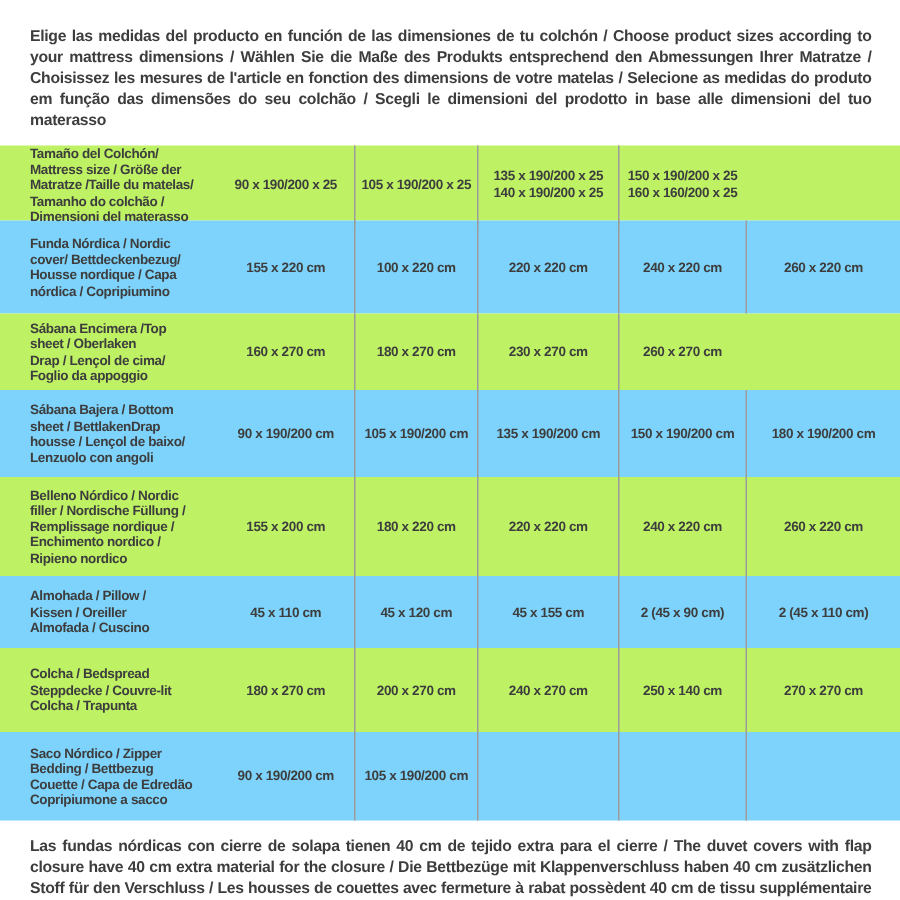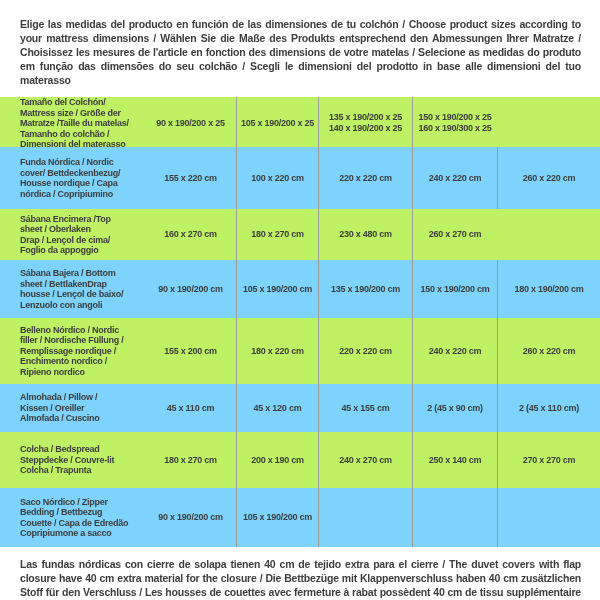--- a/index.html
+++ b/index.html
@@ -77,21 +77,21 @@
       <div class="tcell label">Tamaño del Colchón/
 Mattress size / Größe der
 Matratze /Taille du matelas/
 Tamanho do colchão /
 Dimensioni del materasso</div>
       <div class="tcell">90 x 190/200 x 25</div>
       <div class="tcell sep">105 x 190/200 x 25</div>
       <div class="tcell sep">135 x 190/200 x 25
 140 x 190/200 x 25</div>
       <div class="tcell sep">150 x 190/200 x 25
-160 x 190/300 x 25</div>
+160 x 160/200 x 25</div>
     </div>
 
     <div class="trow">
       <div class="tcell label">Funda Nórdica /  Nordic
 cover/ Bettdeckenbezug/
 Housse nordique  / Capa
 nórdica / Copripiumino</div>
       <div class="tcell">155 x 220 cm</div>
       <div class="tcell sep">100 x 220 cm</div>
       <div class="tcell sep">220 x 220 cm</div>
@@ -99,21 +99,21 @@
       <div class="tcell sep">260 x 220 cm</div>
     </div>
 
     <div class="trow shaded">
       <div class="tcell label">Sábana Encimera /Top
 sheet / Oberlaken
 Drap / Lençol de cima/
 Foglio da appoggio</div>
       <div class="tcell">160 x 270 cm</div>
       <div class="tcell sep">180 x 270 cm</div>
-      <div class="tcell sep">230 x 480 cm</div>
+      <div class="tcell sep">230 x 270 cm</div>
       <div class="tcell sep">260 x 270 cm</div>
     </div>
 
     <div class="trow">
       <div class="tcell label">Sábana Bajera / Bottom
 sheet / BettlakenDrap
 housse / Lençol de baixo/
 Lenzuolo con angoli</div>
       <div class="tcell">90 x 190/200 cm</div>
       <div class="tcell sep">105 x 190/200 cm</div>
@@ -144,21 +144,21 @@
       <div class="tcell sep">45 x 155 cm</div>
       <div class="tcell sep">2 (45 x 90 cm)</div>
       <div class="tcell sep">2 (45 x 110 cm)</div>
     </div>
 
     <div class="trow shaded">
       <div class="tcell label">Colcha / Bedspread
 Steppdecke / Couvre-lit
 Colcha / Trapunta</div>
       <div class="tcell">180 x 270 cm</div>
-      <div class="tcell sep">200 x 190 cm</div>
+      <div class="tcell sep">200 x 270 cm</div>
       <div class="tcell sep">240 x 270 cm</div>
       <div class="tcell sep">250 x 140 cm</div>
       <div class="tcell sep">270 x 270 cm</div>
     </div>
 
     <div class="trow">
       <div class="tcell label">Saco Nórdico / Zipper
 Bedding / Bettbezug
 Couette  / Capa de Edredão
 Copripiumone a sacco</div>

